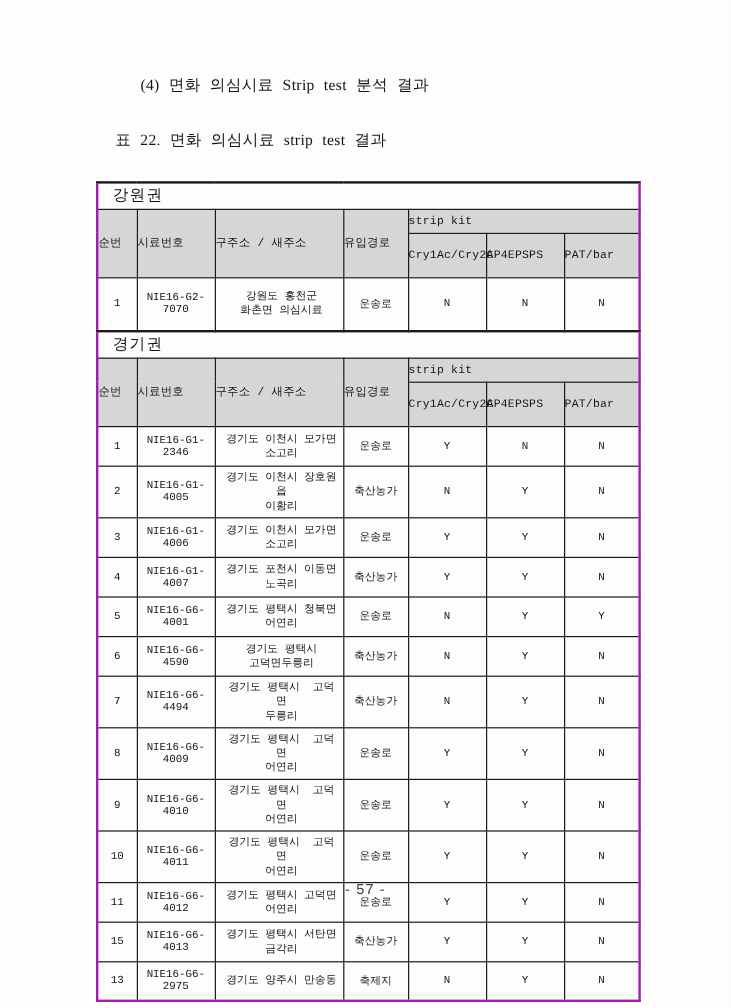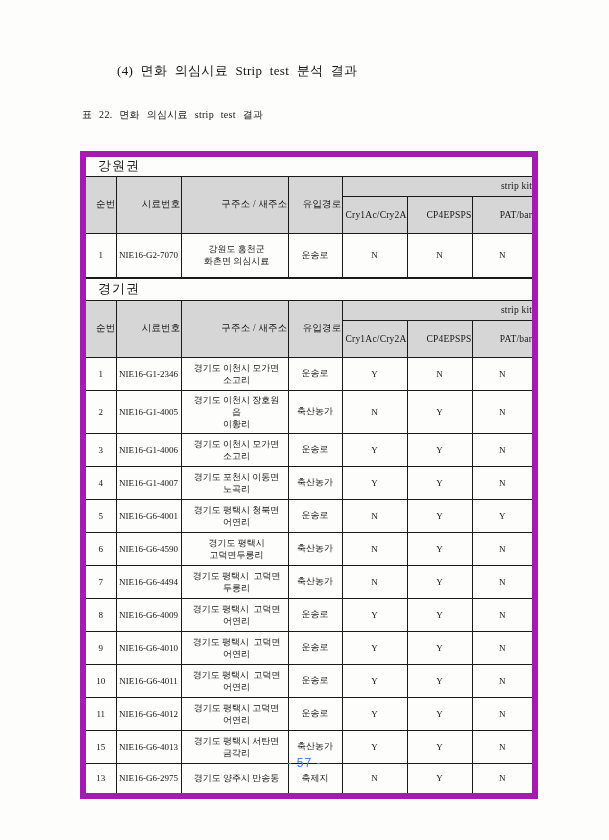--- a/index.html
+++ b/index.html
@@ -11,60 +11,61 @@
     background:#fdfdfc;
     font-family:"Liberation Serif","DejaVu Serif",serif;
     color:#141414;
     overflow:hidden;
   }
   .heading {
     position:absolute; left:103px; top:62px;
     font-size:13px; letter-spacing:0.3px; word-spacing:4px;margin-left:14px;
   }
   .caption {
-    position:absolute; left:82px; top:108px;
-    font-size:10px; letter-spacing:0.3px; word-spacing:4px;
+    position:absolute; left:96px; top:108px;
+    font-size:13px; letter-spacing:0.3px; word-spacing:4px;
   }
   .table-wrap { position:absolute; left:80px; top:151px; width:452px; }
   table.strip-table {
     border-collapse:collapse; table-layout:fixed;
-    width:452px; border:6px solid #a21caf;
+    width:452px; border:2px solid #a21caf;
     font-size:9px;
+    font-family:Liberation Mono, monospace;
   }
   table.strip-table td, table.strip-table th { border:1px solid #1a1a1a; }
   tr.section-row td {
     border-top:2px solid #1a1a1a;
     height:22px; text-align:left; vertical-align:middle;
     padding-left:12px; font-size:13px; letter-spacing:1px;
     background:#fdfdfc;
   }
   th.hdr {
     background:var(--header-bg,#d6d6d6);
     font-weight:normal; font-size:9.5px;
-    text-align:right; vertical-align:middle;
+    text-align:left; vertical-align:middle;
     letter-spacing:0.2px;
   }
   tr.header-row-1 th { height:20px; }
   tr.header-row-2 th { height:37px; }
   tr.data-row td {
     height:33px; text-align:center; vertical-align:middle;
     background:#fdfdfc; font-size:9px;
   }
   tr.data-row.s0 td { height:45px; }
   td.c-id { font-size:8.5px; }
   td.c-addr {
     text-align:left; padding:3px 4px 3px 8px;
     font-size:8.5px; line-height:12px;
   }
   td.c-addr div { white-space:pre-wrap; }
   .page-number {
-    position:absolute; top:756px; left:0; width:100%;
+    position:absolute; top:734px; left:0; width:100%;
     text-align:center; font-size:12px; letter-spacing:1px;
     font-family:"Liberation Sans","DejaVu Sans",sans-serif;
-    color:#3b82f6;
+    color:#404040;
   }
 </style>
 </head>
 <body>
 
 <div class="page">
   <div class="heading">(4) 면화 의심시료 Strip test 분석 결과</div>
   <div class="caption">표 22. 면화 의심시료 strip test 결과</div>
 
   <div class="table-wrap">

